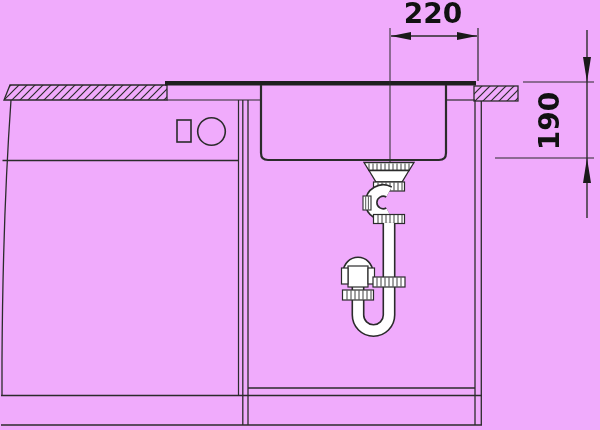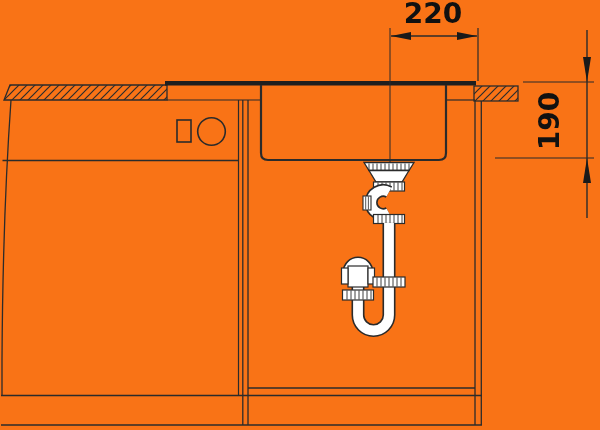--- a/index.html
+++ b/index.html
@@ -1,17 +1,17 @@
 <!DOCTYPE html>
 <html><head>
 <meta charset="utf-8">
 <style>
   html,body{margin:0;padding:0;background:#ffffff;}
   .stage{
-    width:600px;height:430px;position:relative;background:#f97316;
+    width:600px;height:430px;position:relative;background:#f0abfc;
     font-family:"DejaVu Sans","Liberation Sans",sans-serif;
     overflow:hidden;
   }
   svg text{
     font-family:"DejaVu Sans","Liberation Sans",sans-serif;
     font-weight:bold;
     font-size:28px;
   }
 </style>
 </head>

